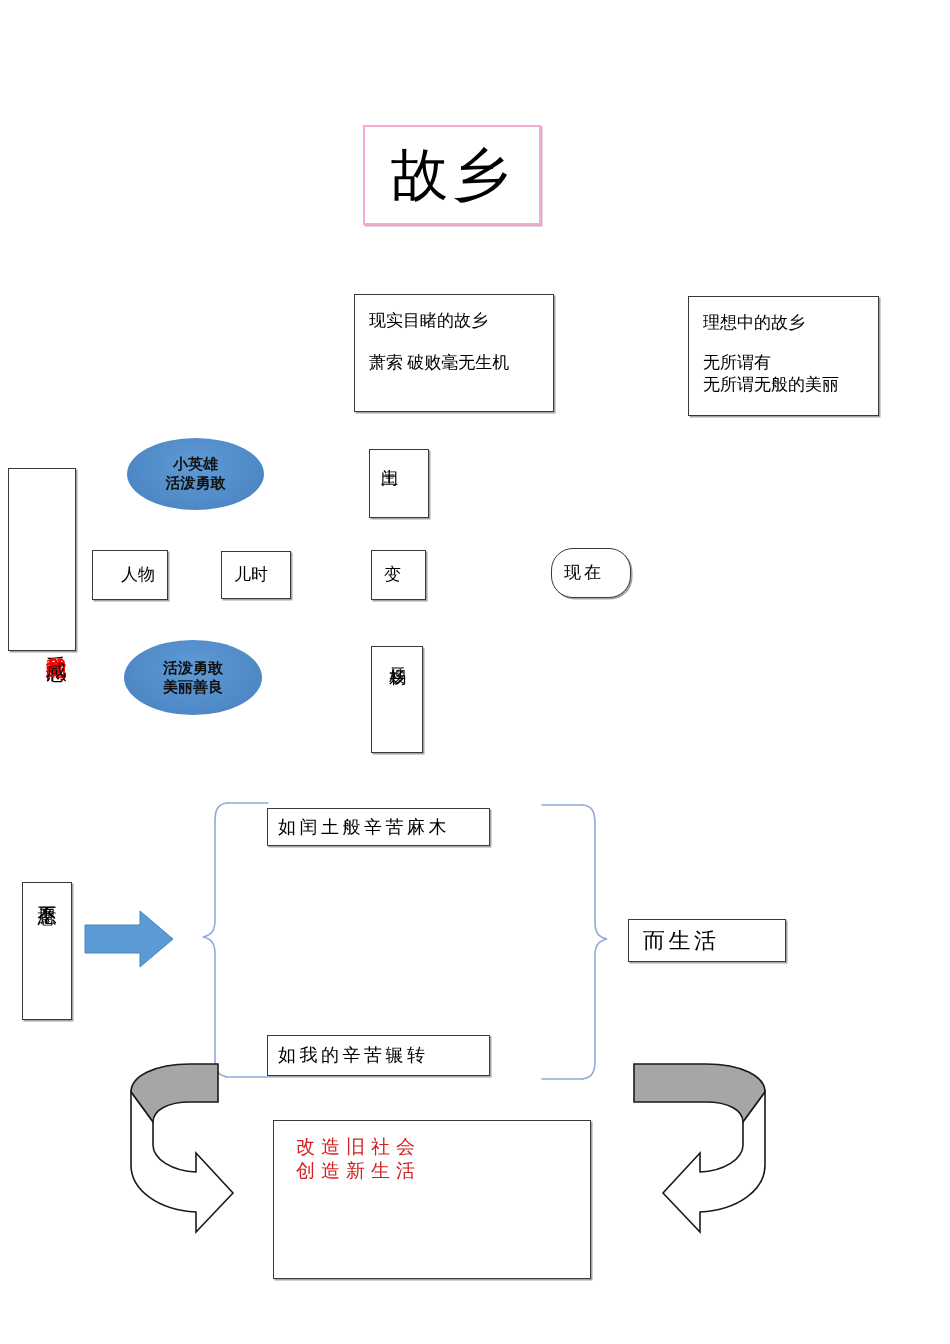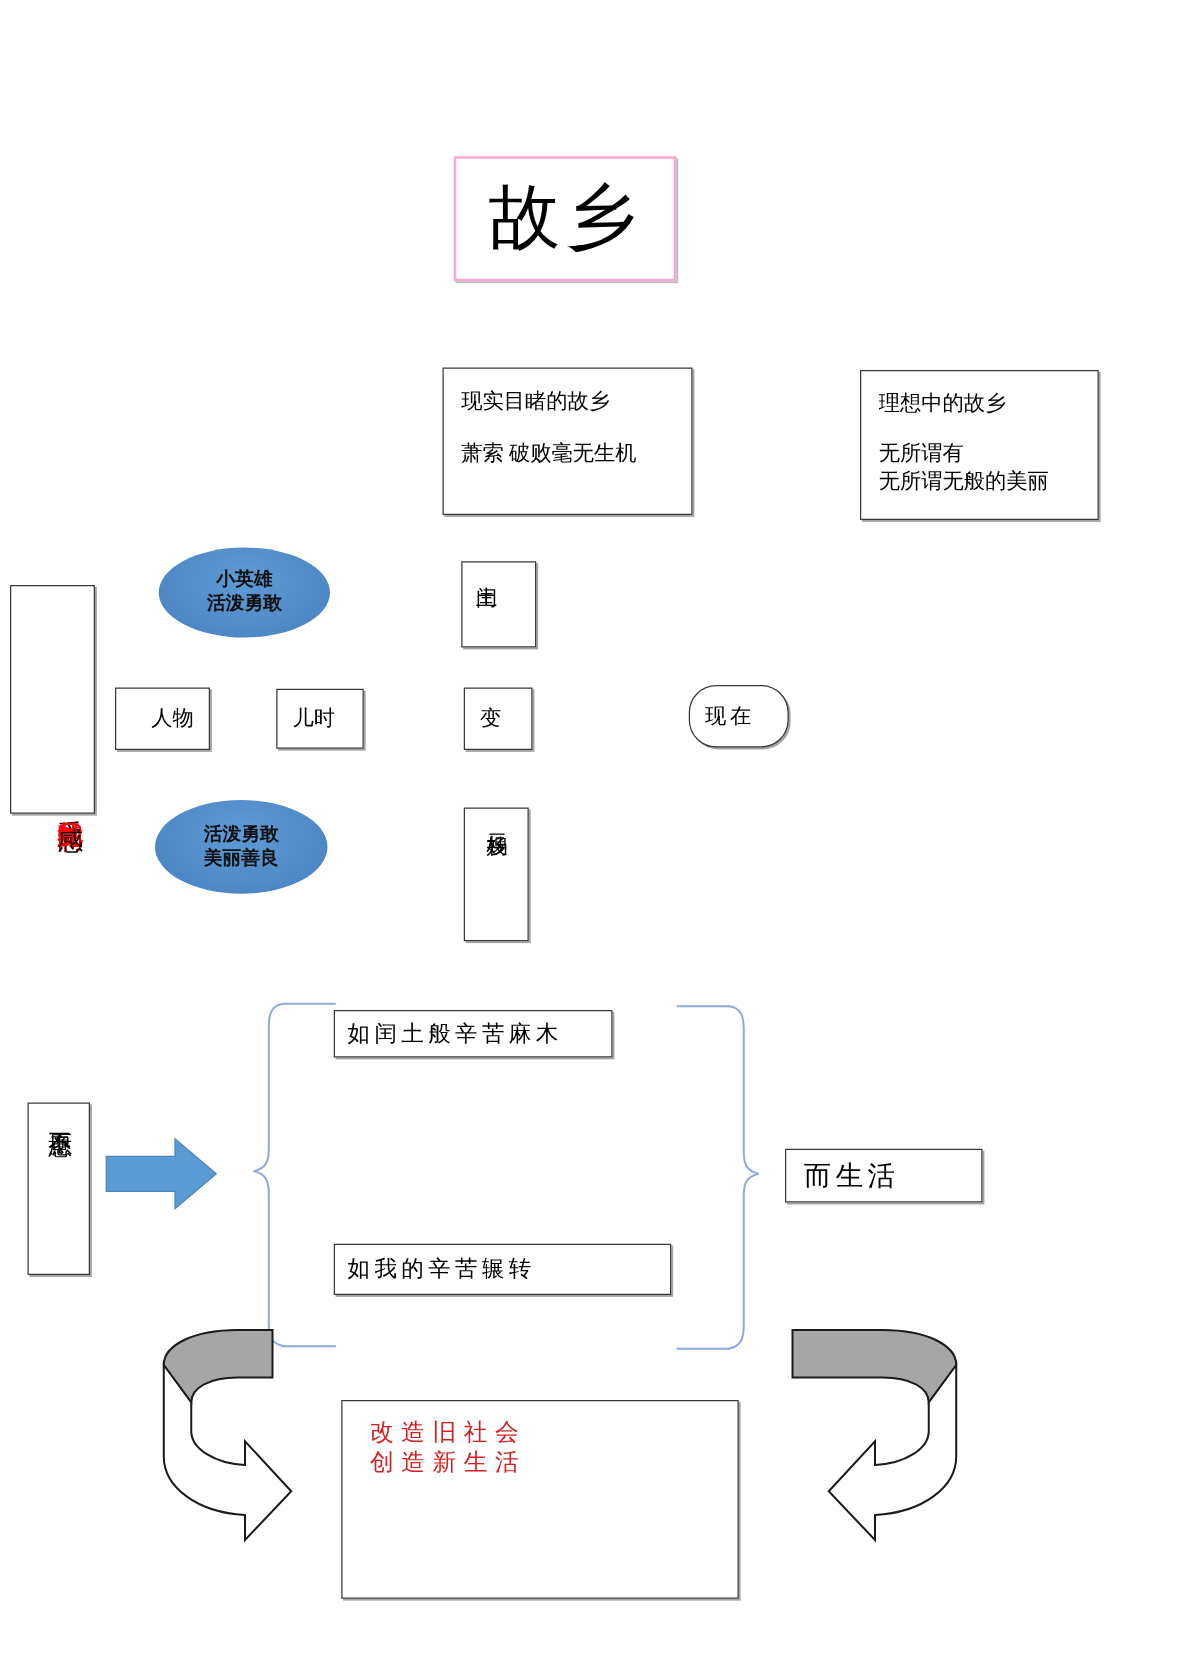--- a/index.html
+++ b/index.html
@@ -139,21 +139,21 @@
   
   .pbox {
     display: flex; align-items: center;
     padding-left: 10px;
     font-size: 18px;
     letter-spacing: 3.5px;
     font-family: Liberation Serif, serif;
   }
   #pbox-1 { left: 267px; top: 808px; width: 223px; height: 38px; }
   #pbox-2 { left: 267px; top: 920px; width: 251px; height: 42px; }
-  #pbox-3 { left: 267px; top: 995px; width: 270px; height: 41px; }
+  #pbox-3 { left: 267px; top: 1035px; width: 223px; height: 41px; }
 
   #box-ershenghuo {
     left: 628px; top: 919px; width: 158px; height: 43px;
     display: flex; align-items: center; padding-left: 14px;
     font-size: 22px; letter-spacing: 3.5px;
   }
 
   
   #box-final {
     left: 273px; top: 1120px; width: 318px; height: 159px;

